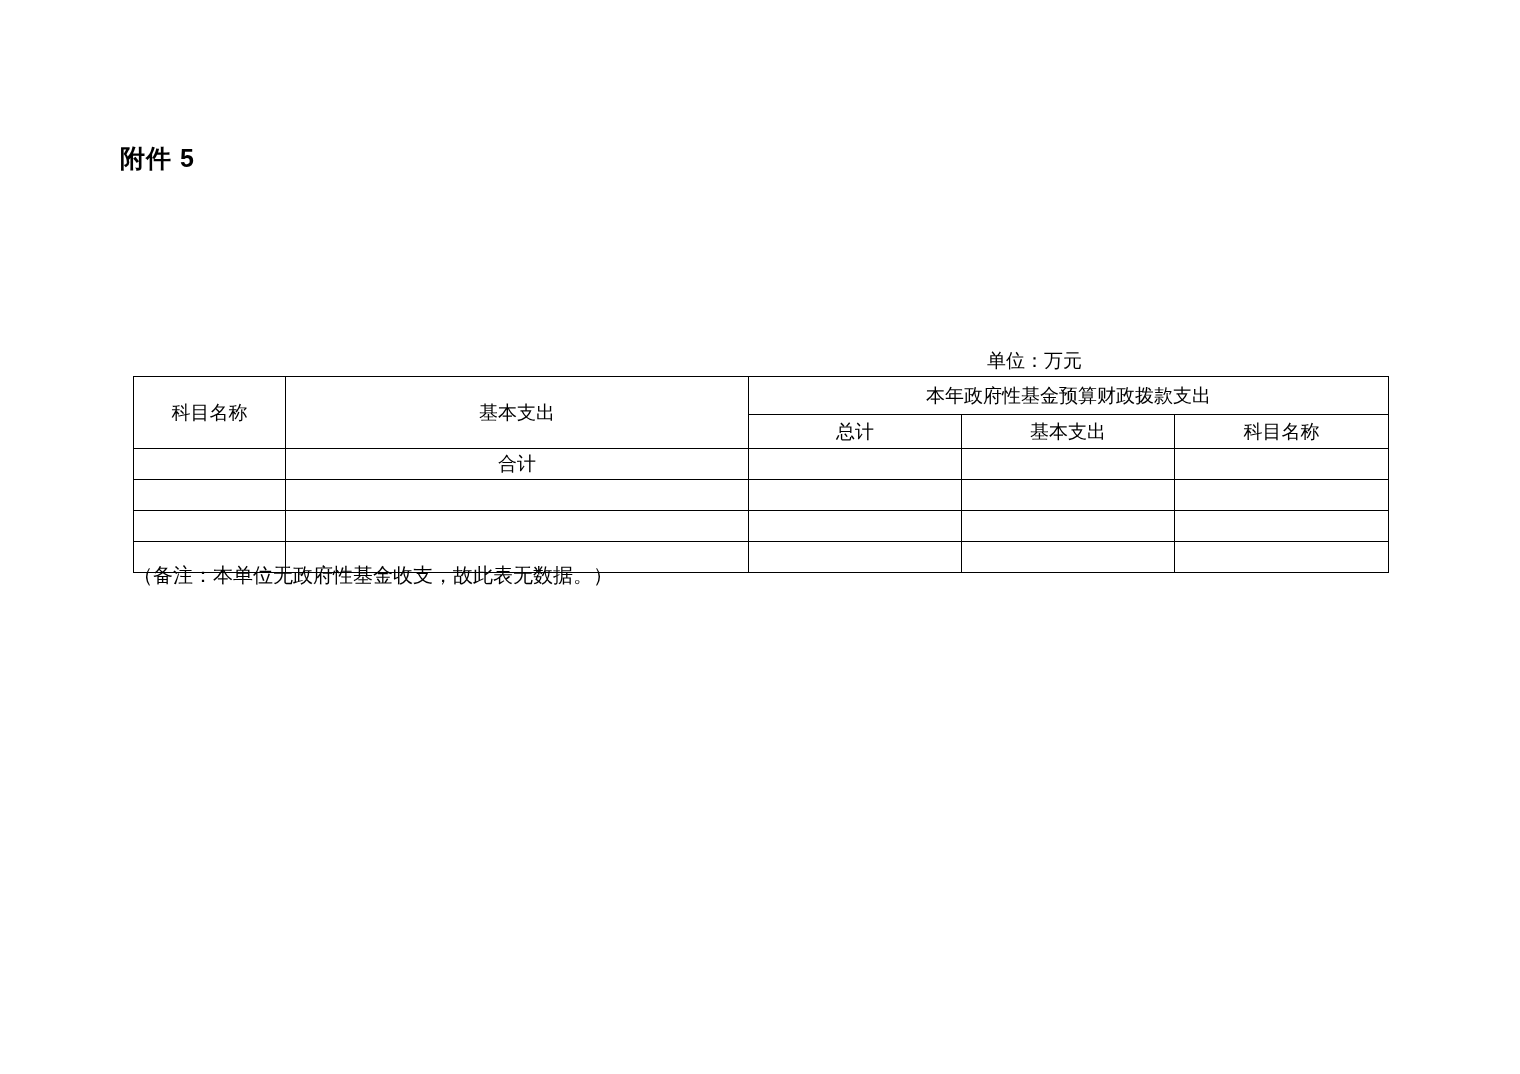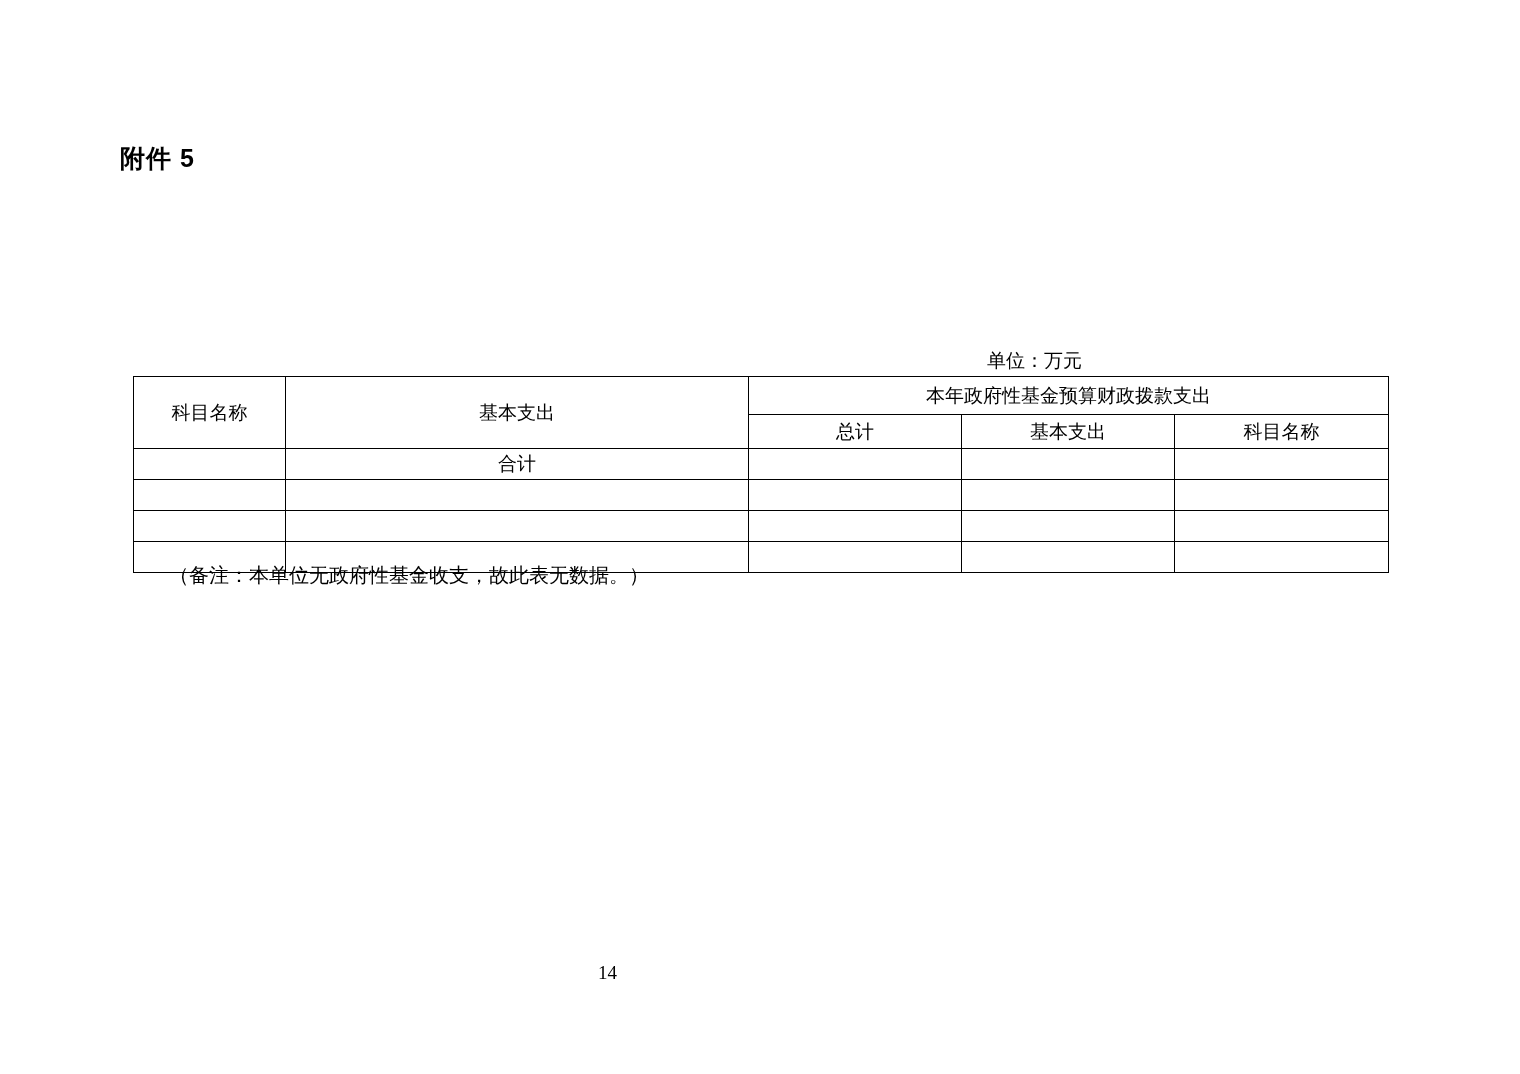--- a/index.html
+++ b/index.html
@@ -78,21 +78,20 @@
   .col-name { width: 463px; }
   .col-total { width: 213px; }
   .col-basic { width: 213px; }
   .col-project { width: 214px; }
   .remark {
     position: absolute;
     left: 133px;
     top: 562px;
     font-size: 20px;
     font-family: "Liberation Serif", "DejaVu Serif", serif;
-    margin-left: 36px;
   }
   .page-number {
     position: absolute;
     left: 0;
     right: 0;
     top: 962px;
     text-align: center;
     font-size: 19px;
     font-family: "Liberation Serif", "DejaVu Serif", serif;
   }
@@ -154,15 +153,14 @@
         <td></td>
         <td></td>
         <td></td>
         <td></td>
       </tr>
     </tbody>
   </table>
 
   <div class="remark">（备注：本单位无政府性基金收支，故此表无数据。）</div>
 
-  <div class="page-number">14</div>
 
 </div>
 
 </body></html>

